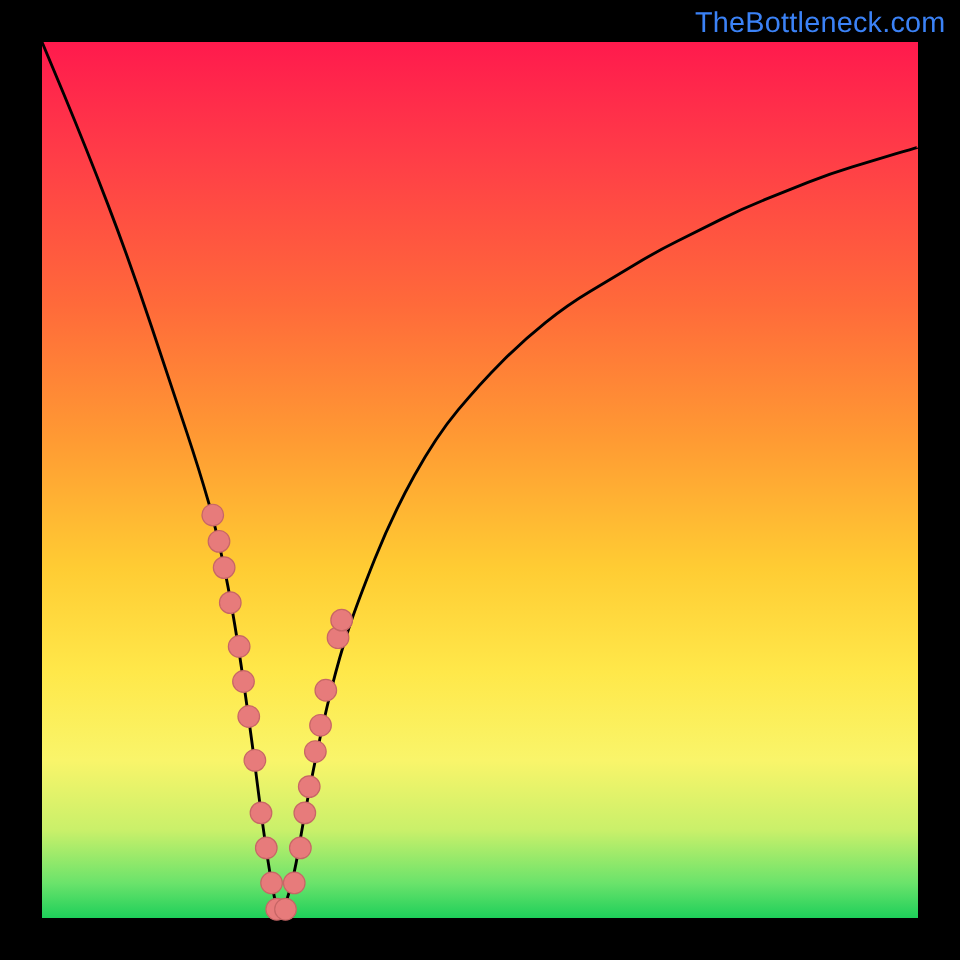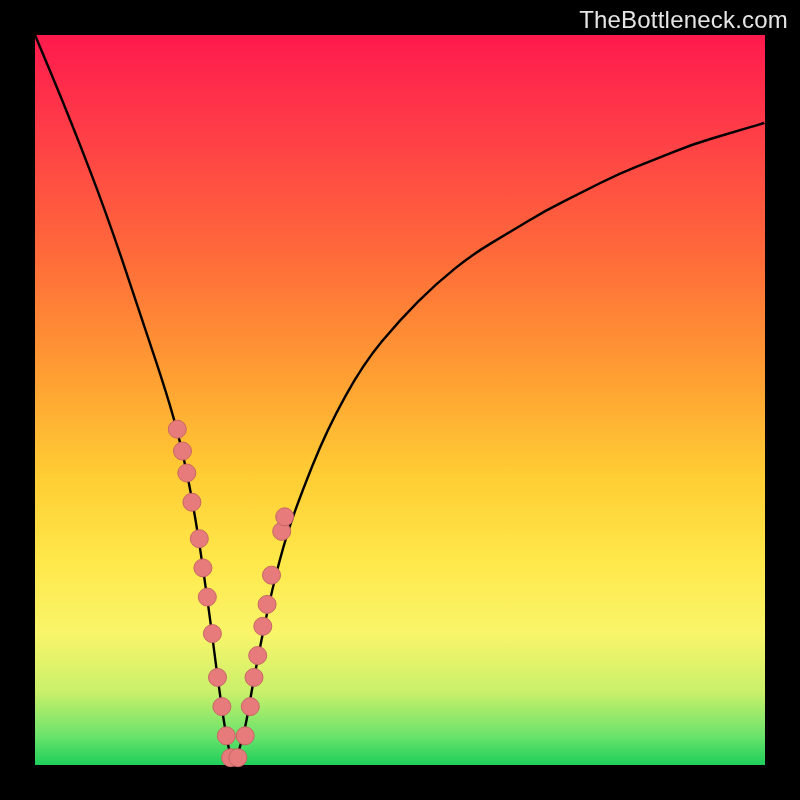--- a/index.html
+++ b/index.html
@@ -37,21 +37,21 @@
       #f9f56a 82%,
       #c9f06a 90%,
       #6be36b 96%,
       #1ecf5a 100%
     );
   }
   .watermark {
     position: absolute;
     top: 6px;
     right: 12px;
-    color: #e5e5e5;
+    color: #3b82f6;
     font-size: 24px;
     font-weight: 500;
     letter-spacing: 0.2px;
   }
   svg.curves {
     position: absolute;
     left: 35px;
     top: 35px;
     width: 730px;
     height: 730px;

